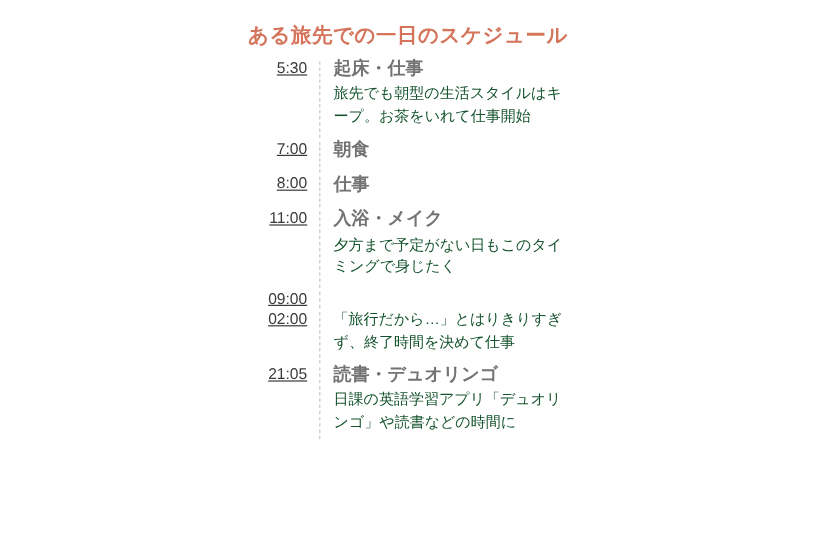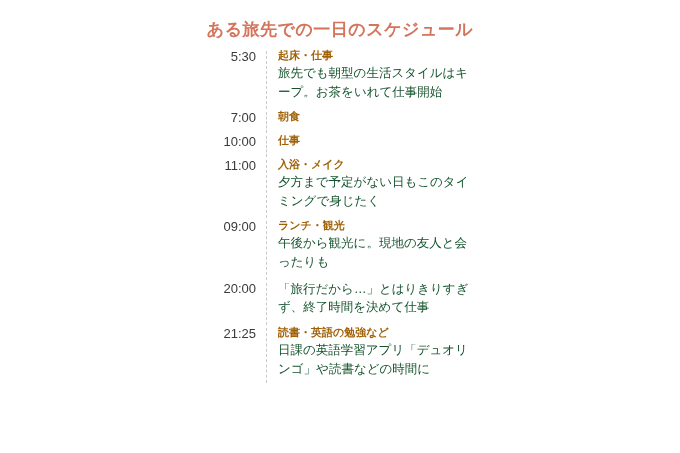--- a/index.html
+++ b/index.html
@@ -43,20 +43,21 @@
     align-items: flex-start;
   }
   .time {
     width: 60px;
     flex: 0 0 60px;
     text-align: right;
     font-size: 13px;
     color: #3a3a3a;
     line-height: 1.25;
     padding-top: 1px;
+    text-decoration: underline;
   }
   .rail {
     flex: 0 0 22px;
     width: 22px;
     position: relative;
     align-self: stretch;
   }
   .rail .dash {
     position: absolute;
     left: 10px;
@@ -66,23 +67,23 @@
     border-left: 1px dashed #c9c9c9;
   }
   .rail.last .dash {
     bottom: 4px;
   }
   .body {
     flex: 1 1 auto;
     padding-bottom: 8px;
   }
   .act {
-    font-size: 11px;
+    font-size: 15px;
     font-weight: bold;
-    color: #a16207;
+    color: #737373;
     line-height: 1.35;
     margin: 0 0 1px 0;
   }
   .desc {
     font-size: 12.5px;
     color: #14532d;
     line-height: 1.5;
     margin: 0;
     max-width: 196px;
   }
@@ -111,21 +112,21 @@
       <div class="time">7:00</div>
       <div class="rail">
           <span class="dash"></span>
         </div>
       <div class="body">
         <p class="act">朝食</p>
       </div>
     </div>
 
     <div class="row">
-      <div class="time">10:00</div>
+      <div class="time">8:00</div>
       <div class="rail">
           <span class="dash"></span>
         </div>
       <div class="body">
         <p class="act">仕事</p>
       </div>
     </div>
 
     <div class="row">
       <div class="time">11:00</div>
@@ -136,42 +137,38 @@
         <p class="act">入浴・メイク</p>
         <p class="desc">夕方まで予定がない日もこのタイミングで身じたく</p>
       </div>
     </div>
 
     <div class="row">
       <div class="time">09:00</div>
       <div class="rail">
           <span class="dash"></span>
         </div>
-      <div class="body">
-        <p class="act">ランチ・観光</p>
-        <p class="desc">午後から観光に。現地の友人と会ったりも</p>
-      </div>
     </div>
 
     <div class="row">
-      <div class="time">20:00</div>
+      <div class="time">02:00</div>
       <div class="rail">
           <span class="dash"></span>
         </div>
       <div class="body">
         <p class="desc">「旅行だから…」とはりきりすぎず、終了時間を決めて仕事</p>
       </div>
     </div>
 
     <div class="row">
-      <div class="time">21:25</div>
+      <div class="time">21:05</div>
       <div class="rail last">
         <span class="dash"></span>
 
       </div>
       <div class="body">
-        <p class="act">読書・英語の勉強など</p>
+        <p class="act">読書・デュオリンゴ</p>
         <p class="desc">日課の英語学習アプリ「デュオリンゴ」や読書などの時間に</p>
       </div>
     </div>
 
   </div>
 </div>
 
 </body></html>

